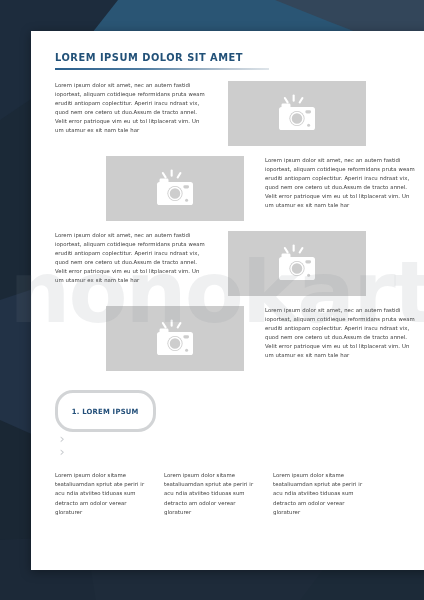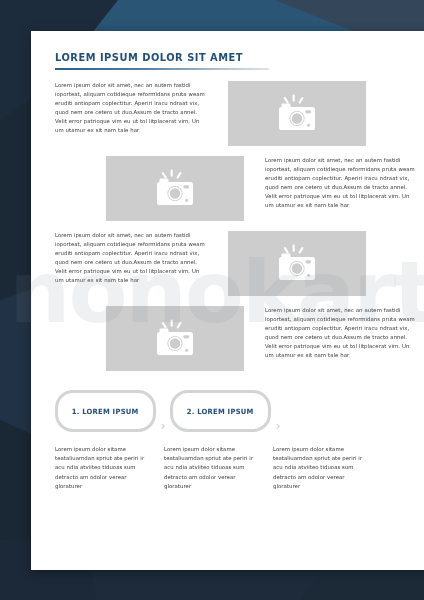--- a/index.html
+++ b/index.html
@@ -102,22 +102,23 @@
     height: 65px;
     display: flex;
     align-items: center;
     justify-content: center;
   }
   .img-box svg { display: block; }
 
   
   .steps {
     display: flex;
-    align-items: flex-end;
+    align-items: flex-start;
     margin-top: 19px;
+    flex-direction: column;
   }
   .step-pill {
     flex: 0 0 auto;
     width: 95px;
     height: 36px;
     border: 3px solid #d2d4d6;
     border-radius: 18px;
     background: #fff;
     display: flex;
     align-items: center;
@@ -297,23 +298,20 @@
           </svg>
         </div>
       </div>
     </div>
 
     <div class="steps">
       <div class="step-pill">
         <span>1. LOREM IPSUM</span>
       </div>
       <div class="chev">›</div>
-      <div class="step-pill">
-        <span>2. LOREM IPSUM</span>
-      </div>
       <div class="chev">›</div>
     </div>
 
     <div class="step-texts">
       <div class="step-col">
         <div class="step-body">Lorem ipsum dolor sitame teataliuamdan spriut ate periri ir acu ndia atviiteo tiduoas sum detracto am odolor verear gloraturer</div>
       </div>
       <div class="step-col">
         <div class="step-body">Lorem ipsum dolor sitame teataliuamdan spriut ate periri ir acu ndia atviiteo tiduoas sum detracto am odolor verear gloraturer</div>
       </div>

